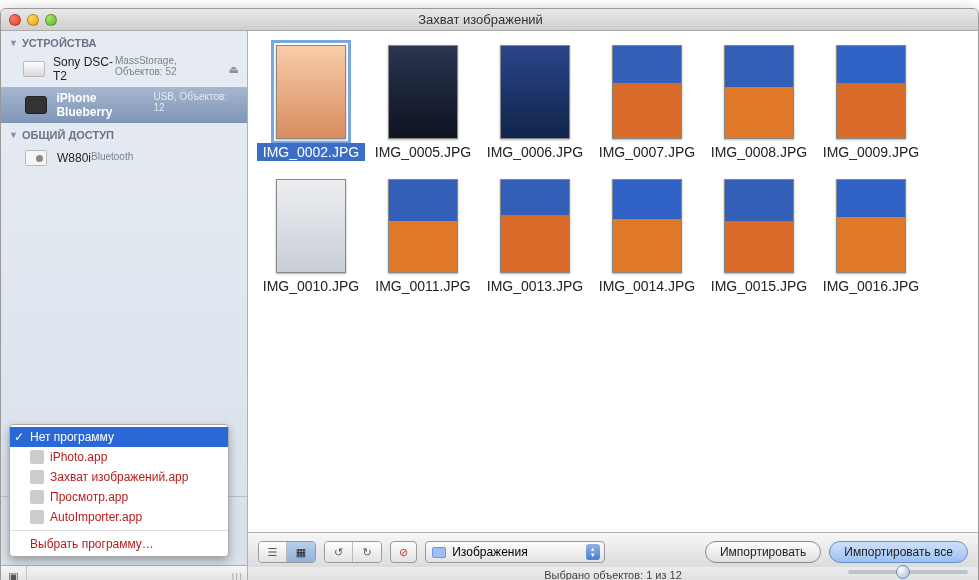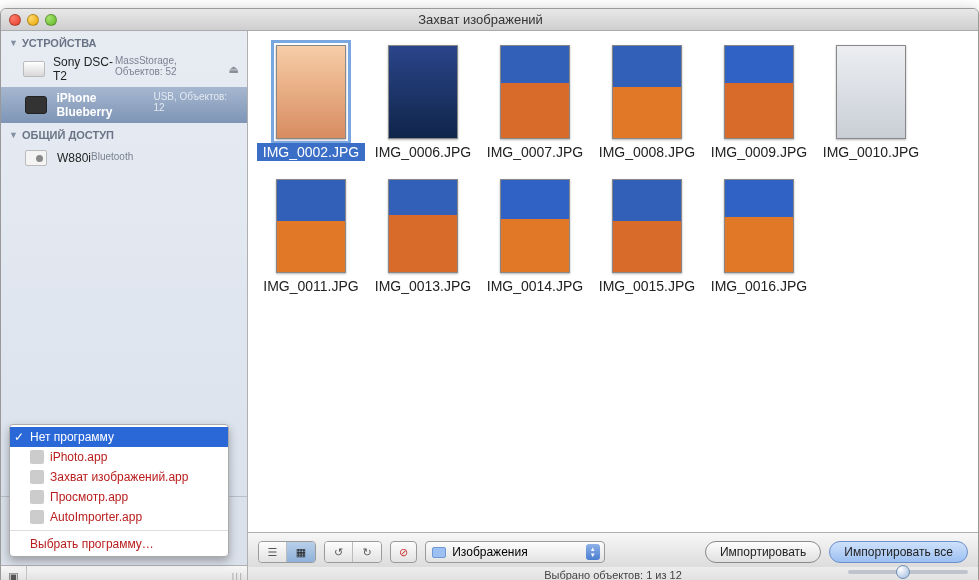--- a/index.html
+++ b/index.html
@@ -172,20 +172,24 @@
       </div>
     </div>
 
     <div class="main">
       <div class="grid" id="grid">
           <div class="thumb sel">
             <div class="img i1"></div>
             <div class="fname">IMG_0002.JPG</div>
           </div>
           <div class="thumb">
+            <div class="img i2"></div>
+            <div class="fname">IMG_0005.JPG</div>
+          </div>
+          <div class="thumb">
             <div class="img i3"></div>
             <div class="fname">IMG_0006.JPG</div>
           </div>
           <div class="thumb">
             <div class="img i4"></div>
             <div class="fname">IMG_0007.JPG</div>
           </div>
           <div class="thumb">
             <div class="img i5"></div>
             <div class="fname">IMG_0008.JPG</div>

